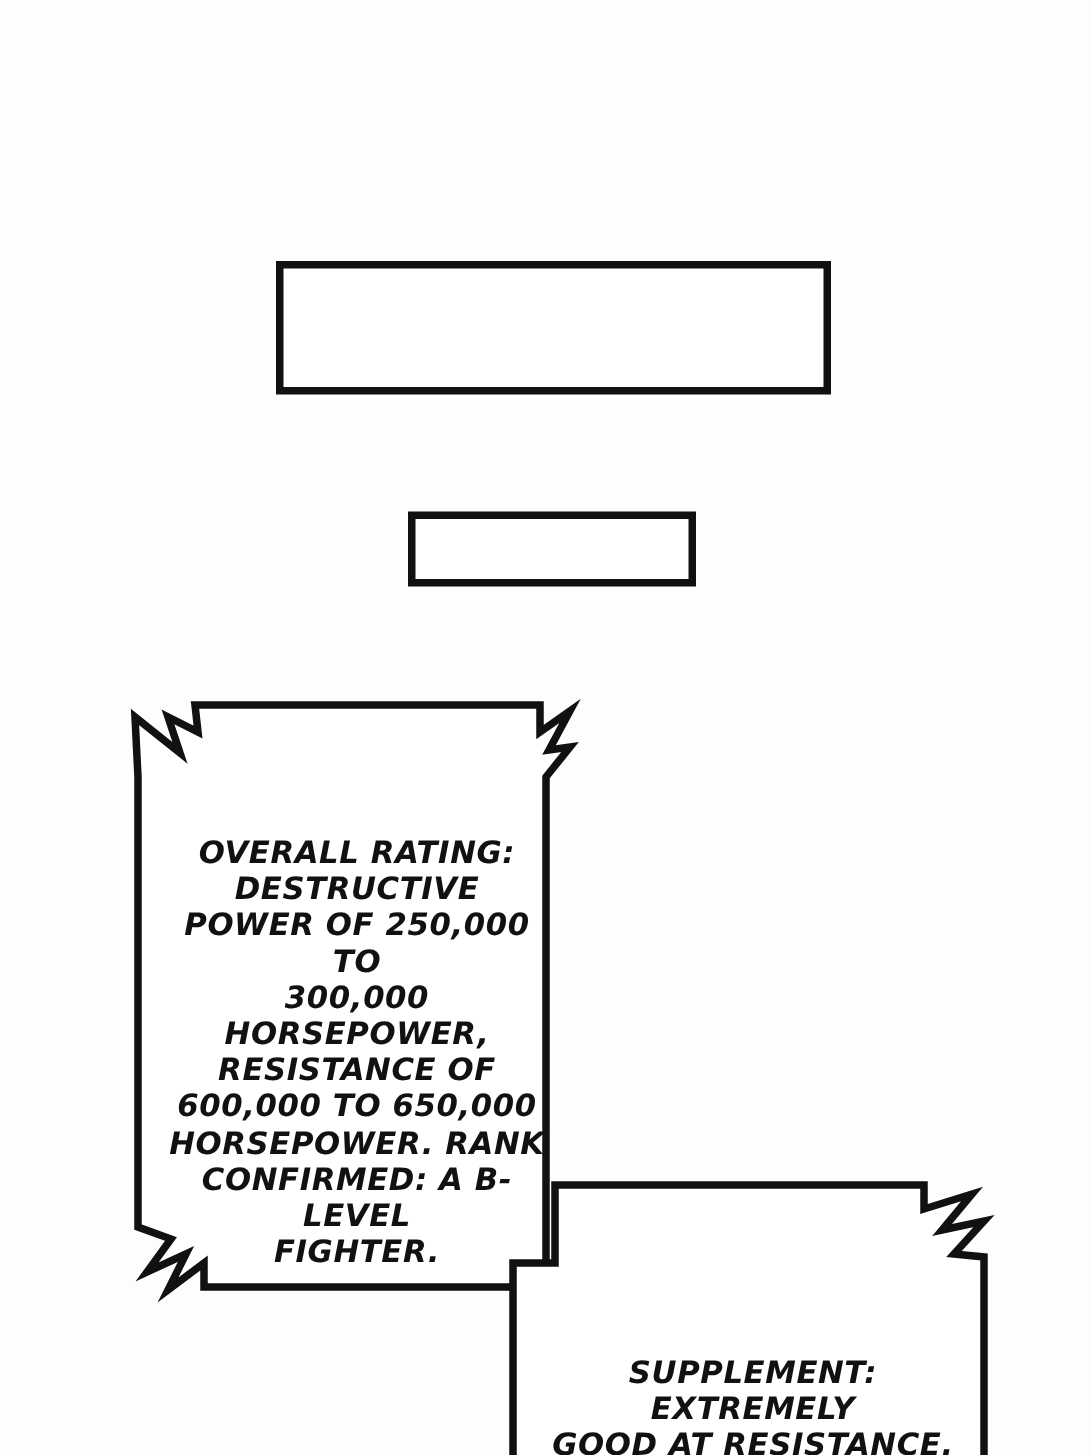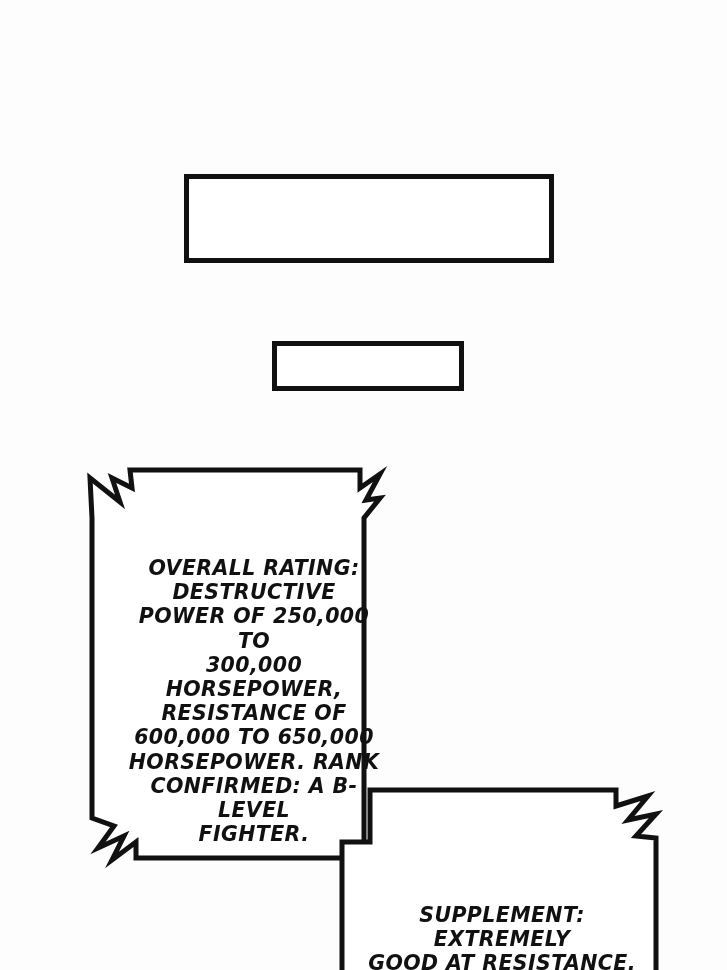--- a/index.html
+++ b/index.html
@@ -68,21 +68,20 @@
     letter-spacing: 0.4px;
     line-height: 1.18;
     white-space: pre-line;
     -webkit-font-smoothing: antialiased;
   }
   #bubble-1-text {
     left: 112px;
     top: 556px;
     width: 252px;
     font-size: 20.5px;
-    margin-left: 16px;
   }
   #bubble-2-text {
     left: 352px;
     top: 903px;
     width: 300px;
     font-size: 20.5px;
   }
 </style>
 </head>
 <body>

